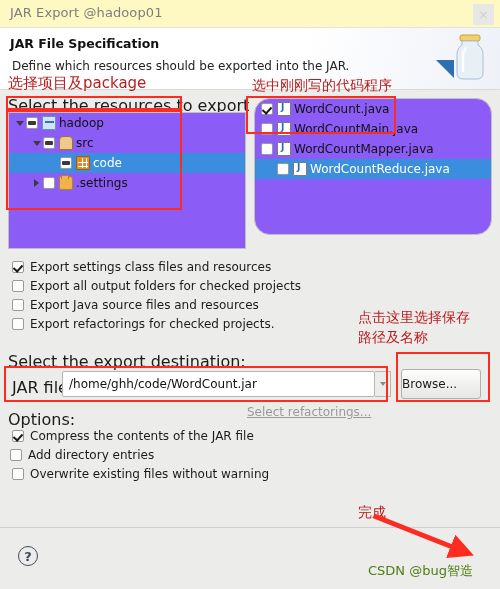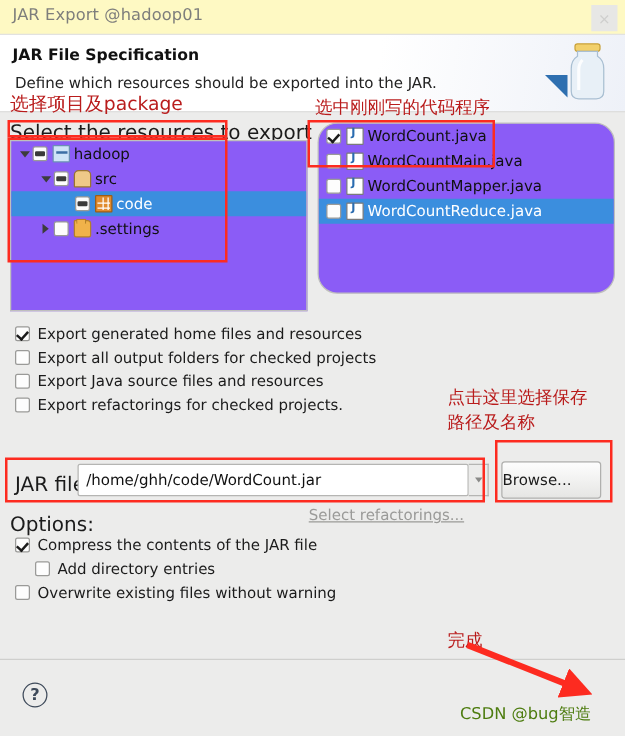--- a/index.html
+++ b/index.html
@@ -232,68 +232,69 @@
           <div class="row" style="padding-left: 6px;">
             <span class="cb"></span>
             <span class="ico ico-java"></span>
             <span class="rowlabel">WordCountMain.java</span>
           </div>
           <div class="row" style="padding-left: 6px;">
             <span class="cb"></span>
             <span class="ico ico-java"></span>
             <span class="rowlabel">WordCountMapper.java</span>
           </div>
-          <div class="row sel" style="padding-left: 6px;">
+          <div class="row sel" style="padding-left: 22px;">
             <span class="cb"></span>
             <span class="ico ico-java"></span>
             <span class="rowlabel">WordCountReduce.java</span>
           </div>
         </div>
     </div>
 
     <div id="exportopts-host">
         <div class="optrow" style="left: 12px; top: 168px;">
           <span class="cb checked"></span>
-          <span class="optlabel">Export generated home files and resources</span>
+          <span class="optlabel">Export settings class files and resources</span>
         </div>
         <div class="optrow" style="left: 12px; top: 187px;">
           <span class="cb"></span>
           <span class="optlabel">Export all output folders for checked projects</span>
         </div>
         <div class="optrow" style="left: 12px; top: 206px;">
           <span class="cb"></span>
           <span class="optlabel">Export Java source files and resources</span>
         </div>
         <div class="optrow" style="left: 12px; top: 225px;">
           <span class="cb"></span>
           <span class="optlabel">Export refactorings for checked projects.</span>
         </div>
       </div>
 
     <div class="optlink" style="position:absolute; left:247px; top:315px;">Select refactorings...</div>
 
+    <div class="lbl" style="left:8px; top:262px;">Select the export destination:</div>
 
     <div class="lbl" style="left:12px; top:288px;">
       <span>JAR file:</span>
     </div>
     <div class="field" style="left:62px; top:281px; width:313px; height:26px;">/home/ghh/code/WordCount.jar</div>
     <div class="combo-arrow" style="left:375px; top:281px; width:16px; height:26px;">
         <i></i>
       </div>
     <div class="btn" style="left:401px; top:279px; width:80px; height:30px;">
       <span>Browse...</span>
     </div>
 
     <div class="lbl" style="left:8px; top:320px;">Options:</div>
     <div id="options-host">
         <div class="optrow" style="left: 12px; top: 337px;">
           <span class="cb checked"></span>
           <span class="optlabel">Compress the contents of the JAR file</span>
         </div>
-        <div class="optrow" style="left: 28px; top: 356px; justify-content: space-between;">
+        <div class="optrow" style="left: 10px; top: 356px; justify-content: space-between;">
           <span class="cb"></span>
           <span class="optlabel">Add directory entries</span>
         </div>
         <div class="optrow" style="left: 12px; top: 375px;">
           <span class="cb"></span>
           <span class="optlabel">Overwrite existing files without warning</span>
         </div>
       </div>
 
   </div>

